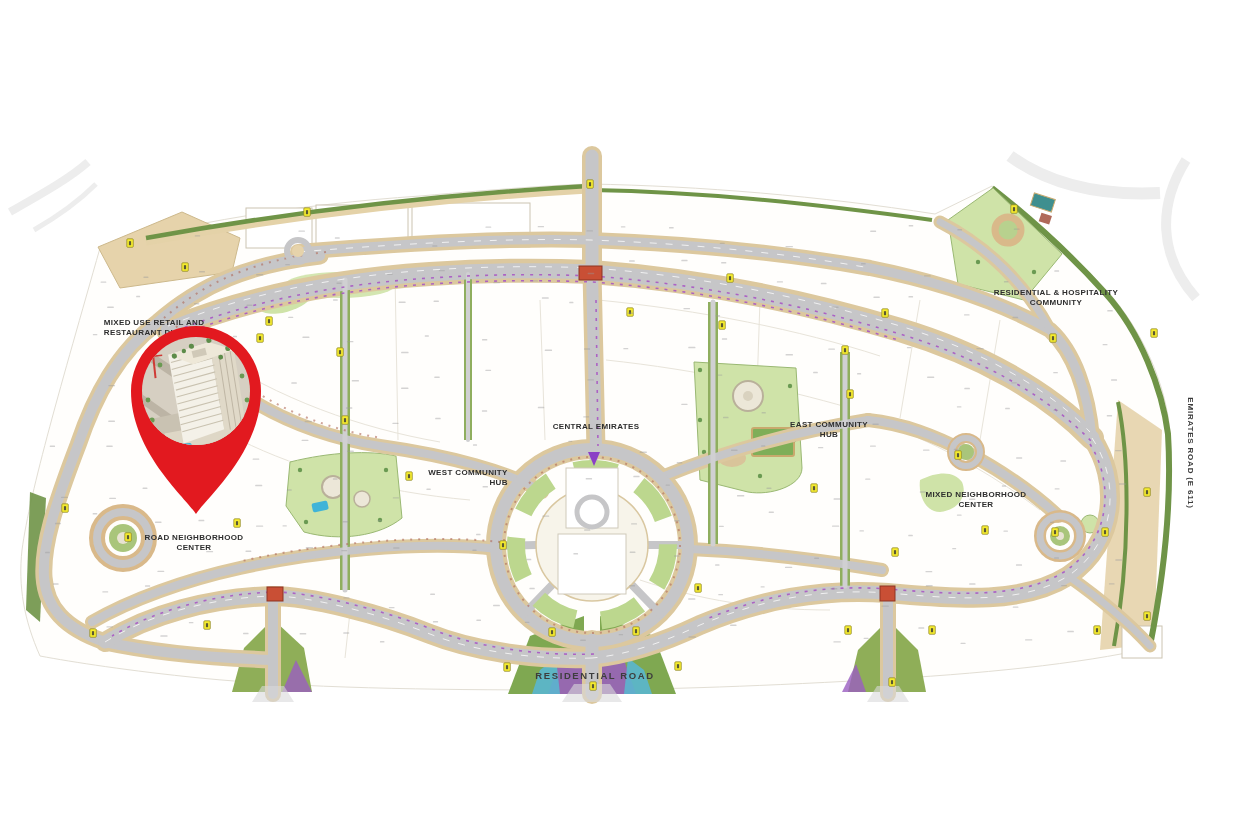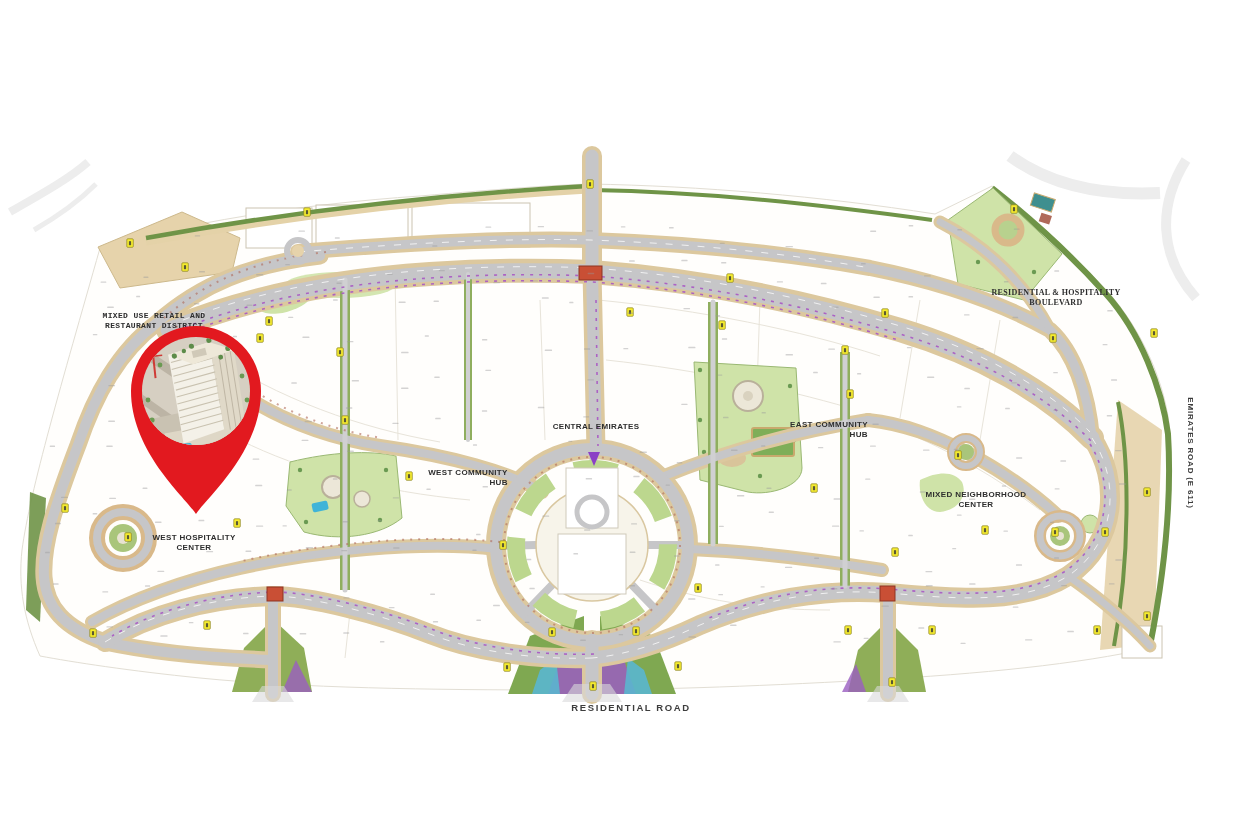--- a/index.html
+++ b/index.html
@@ -553,48 +553,48 @@
         <rect x="730.1209996281541" y="624.4775979176629" width="6.4" height="1.4" rx="0.5" fill="#98989c" opacity=".42"></rect>
         <rect x="833.38403969309" y="641.1506222813041" width="7.4" height="1.4" rx="0.5" fill="#98989c" opacity=".42"></rect>
         <rect x="863.6183458690866" y="637.6627368668851" width="5.0" height="1.4" rx="0.5" fill="#98989c" opacity=".42"></rect>
         <rect x="918.346422717972" y="627.3399672206433" width="5.9" height="1.4" rx="0.5" fill="#98989c" opacity=".42"></rect>
         <rect x="960.5056369647646" y="642.6315670026815" width="5.1" height="1.4" rx="0.5" fill="#98989c" opacity=".42"></rect>
         <rect x="1025.032494742154" y="639.1819705560629" width="7.3" height="1.4" rx="0.5" fill="#98989c" opacity=".42"></rect>
         <rect x="1067.25953418664" y="630.8533914451837" width="6.6" height="1.4" rx="0.5" fill="#98989c" opacity=".42"></rect>
       </g>
 </svg>
 
-<div class="lbl" style="left:154px;top:320px;font-family:Liberation Mono, monospace;">
+<div class="lbl" style="left:154px;top:327px;">
   <span>MIXED USE RETAIL AND</span>
   <span class="l2">RESTAURANT DISTRICT</span>
 </div>
 <div class="lbl" style="left:596px;top:427px;">
   <span>CENTRAL EMIRATES</span>
 </div>
 <div class="lbl" style="left:468px;top:477px;text-align:right;">
   <span>WEST COMMUNITY</span>
   <span class="l2">HUB</span>
 </div>
-<div class="lbl" style="left:829px;top:429px;text-align:right;">
+<div class="lbl" style="left:829px;top:429px;">
   <span>EAST COMMUNITY</span>
   <span class="l2">HUB</span>
 </div>
-<div class="lbl" style="left:1056px;top:297px;font-family:Liberation Serif, serif;">
+<div class="lbl" style="left:1056px;top:297px;">
   <span>RESIDENTIAL &amp; HOSPITALITY</span>
-  <span class="l2">BOULEVARD</span>
+  <span class="l2">COMMUNITY</span>
 </div>
 <div class="lbl" style="left:976px;top:499px;">
   <span>MIXED NEIGHBORHOOD</span>
   <span class="l2">CENTER</span>
 </div>
 <div class="lbl" style="left:194px;top:542px;">
-  <span>WEST HOSPITALITY</span>
+  <span>ROAD NEIGHBORHOOD</span>
   <span class="l2">CENTER</span>
 </div>
-<div class="lbl lbl-road" style="left:595px;top:708px;margin-left:36px;">
+<div class="lbl lbl-road" style="left:595px;top:676px;">
   <span>RESIDENTIAL ROAD</span>
 </div>
 <div class="lbl lbl-emirates" style="left:1190px;top:453px;">
   <span>EMIRATES ROAD (E 611)</span>
 </div>
 
 <svg class="pin-svg" width="1236" height="824" viewBox="0 0 1236 824">
   <defs>
     <clipPath id="pinClip">
           <circle cx="196" cy="391" r="54"></circle>

